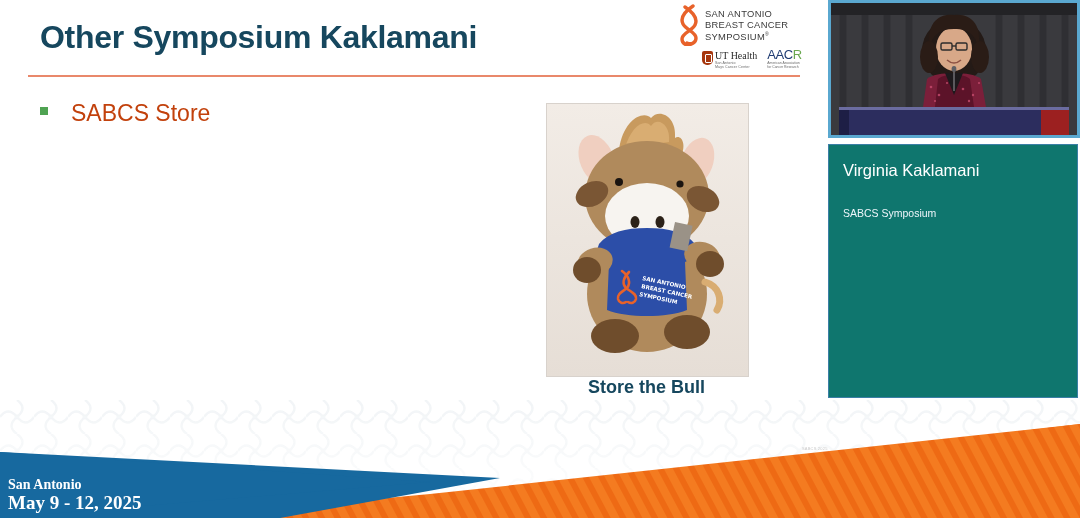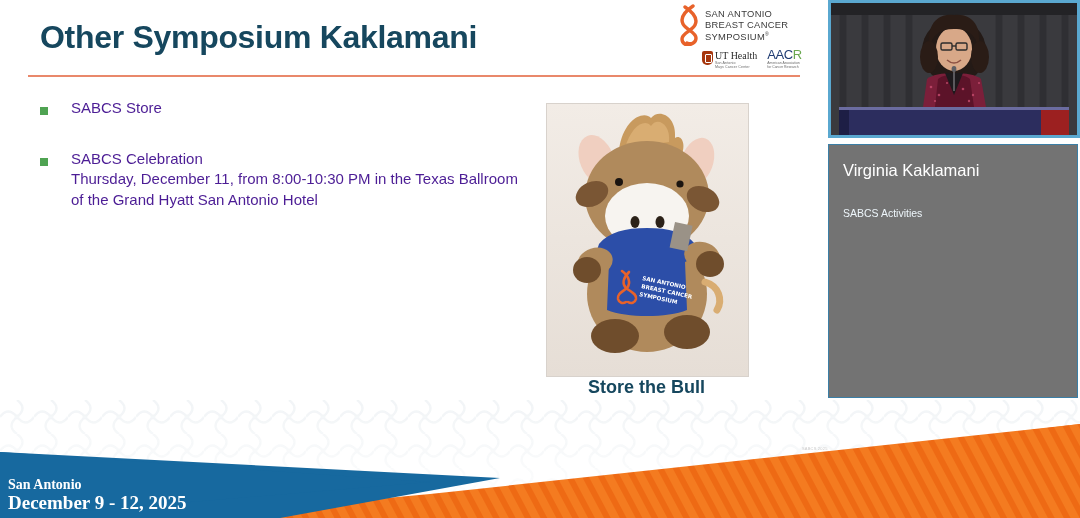--- a/index.html
+++ b/index.html
@@ -92,21 +92,21 @@
   .aacr-small { font-size: 3.4px; color: #6a6a6a; line-height: 1.25; }
 
   
   #bullets { position: absolute; left: 40px; top: 98px; width: 480px; }
   .bullet-item { display: flex; align-items: flex-start; margin-bottom: 30px; }
   .bullet-sq {
     width: 8px; height: 8px; background: #4fa352;
     margin: 9px 23px 0 0; flex: none;
   }
   .bullet-text {
-    font-size: 15px; color: #4c1d95; line-height: 1.37;
+    font-size: 23px; color: #c2410c; line-height: 1.37;
     font-family: "Liberation Sans", sans-serif;
   }
 
   
   #photo-wrap {
     position: absolute; left: 546px; top: 103px;
     width: 201px; height: 272px;
     border: 1px solid #d8d2cc;
     background: #efe9e3;
     overflow: hidden;
@@ -142,21 +142,21 @@
     position: absolute; left: 0; top: 0;
     width: 252px; height: 138px;
     border: 3px solid #5aa8d0;
     box-sizing: border-box;
     background: #1c1c1f;
     overflow: hidden;
   }
   #speaker-card {
     position: absolute; left: 0; top: 144px;
     width: 250px; height: 254px;
-    background: #737373;
+    background: #0f766e;
     border: 1px solid #3b7fa6;
     box-sizing: border-box;
   }
   #speaker-name {
     position: absolute; left: 14px; top: 16px;
     font-size: 16.5px; color: #ffffff; font-weight: normal;
   }
   #speaker-role {
     position: absolute; left: 14px; top: 62px;
     font-size: 10.5px; color: #eef6fb;
@@ -199,25 +199,20 @@
           <div class="aacr-small">for Cancer Research</div>
         </div>
       </div>
     </div>
 
     <div id="bullets">
       <div class="bullet-item">
         <div class="bullet-sq"></div>
         <div class="bullet-text" style="white-space: pre-line;">SABCS Store</div>
       </div>
-      <div class="bullet-item">
-        <div class="bullet-sq"></div>
-        <div class="bullet-text" style="white-space: pre-line;">SABCS Celebration
-Thursday, December 11, from 8:00-10:30 PM in the Texas Ballroom of the Grand Hyatt San Antonio Hotel</div>
-      </div>
     </div>
 
     <div id="photo-wrap">
       <svg viewBox="0 0 201 272" width="201" height="272">
         <defs>
           <linearGradient id="bg" x1="0" y1="0" x2="0" y2="1">
             <stop offset="0" stop-color="#f2ece6"></stop>
             <stop offset="1" stop-color="#e6ded6"></stop>
           </linearGradient>
         </defs>
@@ -302,21 +297,21 @@
     <polygon points="1080,28 1080,122 170,122 430,98" fill="url(#stripes)"></polygon>
     <polygon points="1080,28 1080,122 300,122" fill="url(#stripes)"></polygon>
 
     <polygon points="0,56 1080,0 1080,0 0,0" fill="none"></polygon>
     <polygon points="0,56 500,82 280,122 0,122" fill="#17699f"></polygon>
     <polygon points="0,56 430,86 0,122" fill="#17699f"></polygon>
   </svg>
 
   <div id="footer-text">
     <div id="footer-city">San Antonio</div>
-    <div id="footer-dates">December 9 - 12, 2025</div>
+    <div id="footer-dates">May 9 - 12, 2025</div>
   </div>
 
   <div id="right-col">
 
     <div id="video-frame">
       <svg viewBox="0 0 246 132" width="246" height="132">
 
         <rect width="246" height="132" fill="#3a3a3e"></rect>
         <g stroke="#2e2e32" stroke-width="7" opacity="0.85">
           <line x1="12" y1="0" x2="12" y2="104"></line>
@@ -371,18 +366,18 @@
 
         <rect x="8" y="104" width="230" height="28" fill="#2c2d5e"></rect>
         <rect x="8" y="104" width="230" height="3" fill="#6b6ca0"></rect>
         <rect x="210" y="107" width="28" height="25" fill="#9c2020"></rect>
         <rect x="8" y="107" width="10" height="25" fill="#1d1e45"></rect>
       </svg>
     </div>
 
     <div id="speaker-card">
       <div id="speaker-name">Virginia Kaklamani</div>
-      <div id="speaker-role">SABCS Activities</div>
+      <div id="speaker-role">SABCS Symposium</div>
     </div>
 
   </div>
 
 </div>
 
 </body></html>

